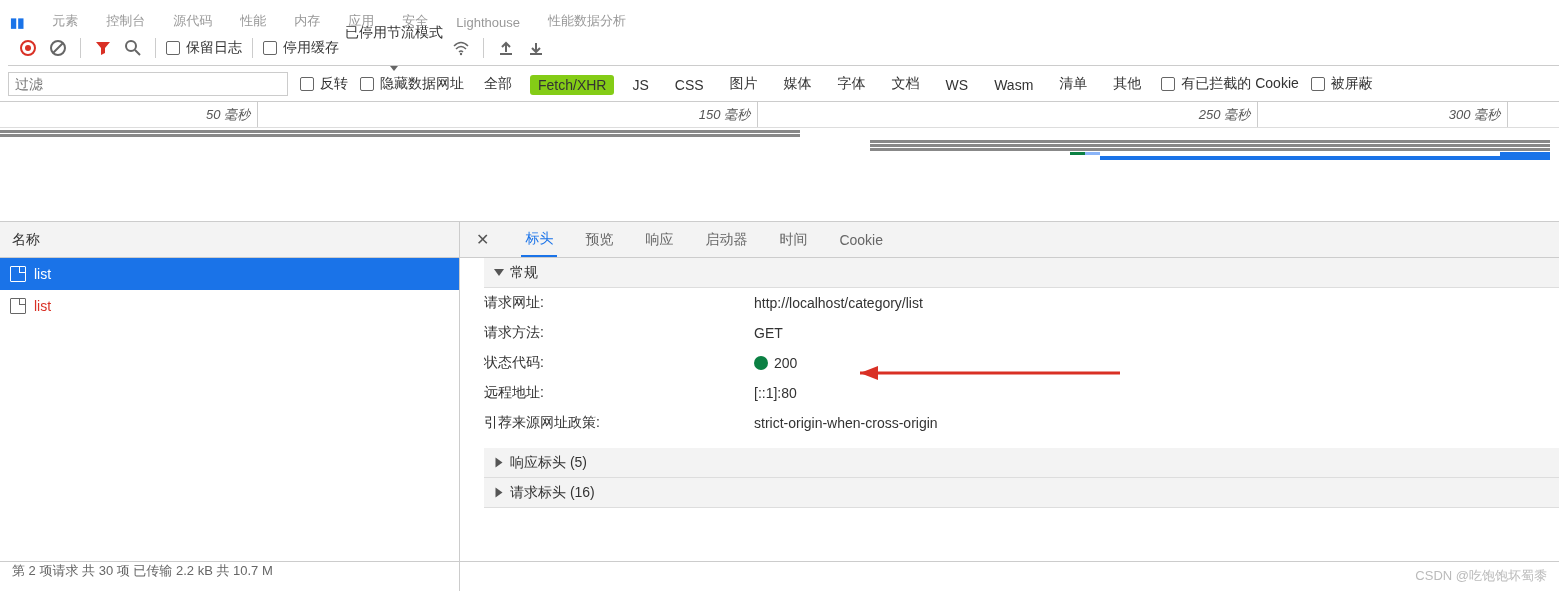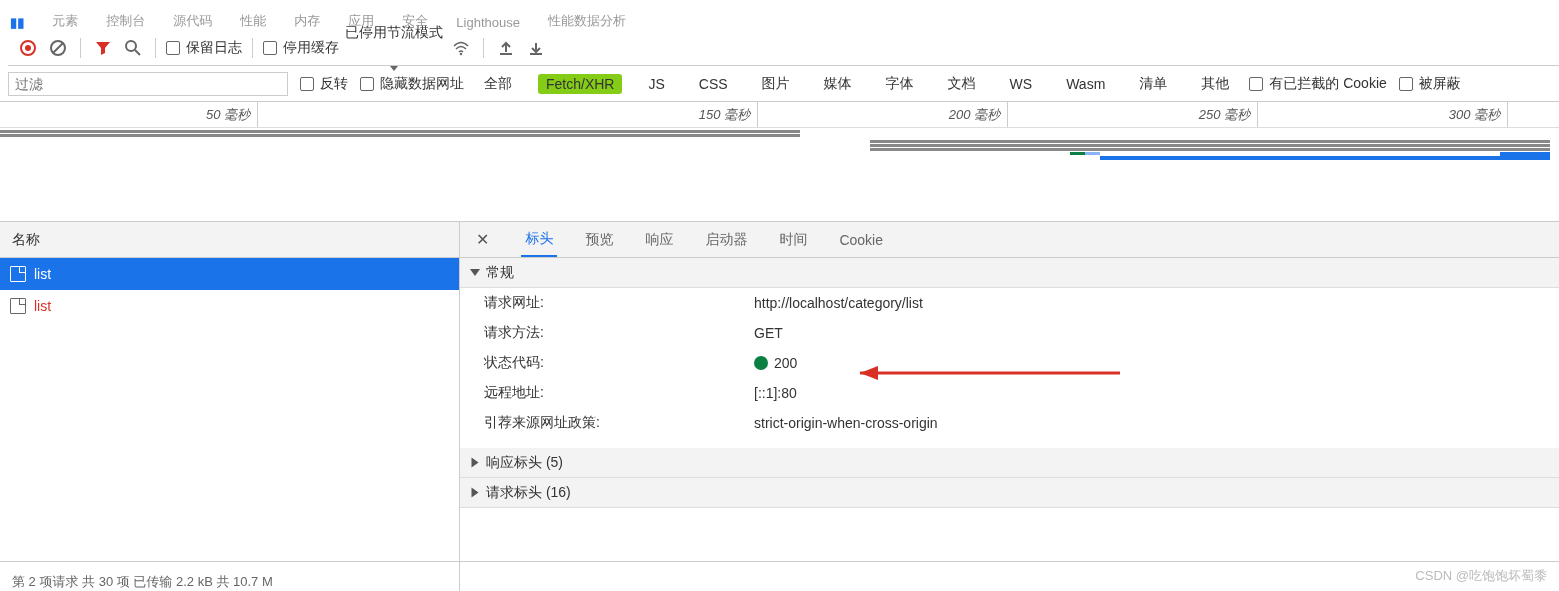--- a/index.html
+++ b/index.html
@@ -6,21 +6,21 @@
 body { font-family: "Microsoft YaHei", Arial, sans-serif; font-size: 14px; color: #333; background: #fff; width: 1559px; height: 591px; overflow: hidden; position: relative; }
 .toolbar { height: 36px; border-bottom: 1px solid #ccc; display: flex; align-items: center; padding: 0 8px; gap: 6px; margin-left: 8px; }
 .icon-btn { width: 24px; height: 24px; display: flex; align-items: center; justify-content: center; cursor: pointer; color: #555; }
 .divider { width: 1px; height: 20px; background: #ccc; margin: 0 4px; }
 .checkbox-label { display: flex; align-items: center; gap: 6px; cursor: pointer; white-space: nowrap; }
 .checkbox { width: 14px; height: 14px; border: 1.5px solid #666; border-radius: 2px; }
 .throttle { display: flex; align-items: center; gap: 12px; flex-direction: column; }
 .caret-down { width: 0; height: 0; border-left: 4px solid transparent; border-right: 4px solid transparent; border-top: 5px solid #666; }
 .filter-row { height: 36px; border-bottom: 1px solid #ccc; display: flex; align-items: center; padding: 0 8px; gap: 12px; }
 .filter-input { width: 280px; height: 24px; border: 1px solid #ccc; padding: 0 6px; font-size: 14px; color: #333; }
-.filter-types { display: flex; align-items: center; gap: 18px; }
+.filter-types { display: flex; align-items: flex-end; gap: 10px; }
 .filter-type { padding: 2px 8px; cursor: pointer; border-radius: 3px; white-space: nowrap; }
 .filter-type.active { background: #84cc16; }
 .timeline { height: 120px; border-bottom: 1px solid #ccc; position: relative; overflow: hidden; }
 .timeline-ruler { height: 26px; border-bottom: 1px solid #ddd; position: relative; }
 .tick { position: absolute; top: 0; height: 100%; display: flex; align-items: center; color: #555; font-size: 13px; font-style: italic; }
 .tick::before { content: ''; position: absolute; right: -8px; top: 0; bottom: 0; width: 1px; background: #ccc; }
 .tick span { position: absolute; right: 0; top: 4px; }
 .timeline-bars { position: absolute; left: 0; right: 0; top: 28px; height: 80px; }
 .bar { position: absolute; height: 3px; }
 .content { display: flex; height: calc(100% - 192px); }
@@ -31,29 +31,29 @@
 .request-row.selected { background: #1a73e8; color: #fff; }
 .request-row.pending .request-name { color: #d93025; }
 .doc-icon { width: 16px; height: 16px; border: 1.5px solid currentColor; border-radius: 1px; position: relative; }
 .doc-icon::after { content: ''; position: absolute; top: 0; right: 0; width: 5px; height: 5px; border-left: 1.5px solid currentColor; border-bottom: 1.5px solid currentColor; }
 .detail-panel { flex: 1; display: flex; flex-direction: column; overflow: hidden; }
 .detail-tabs { height: 36px; background: #f3f3f3; border-bottom: 1px solid #ccc; display: flex; align-items: center; padding: 0 8px; gap: 24px; }
 .close-x { padding: 0 8px; cursor: pointer; font-size: 16px; color: #555; }
 .detail-tab { cursor: pointer; color: #666; padding: 0 4px; height: 100%; display: flex; align-items: center; }
 .detail-tab.active { color: #1a73e8; border-bottom: 2px solid #1a73e8; }
 .detail-body { flex: 1; overflow: auto; position: relative; }
-.section-header { height: 30px; background: #f3f3f3; border-bottom: 1px solid #ddd; display: flex; align-items: center; padding: 0 10px; gap: 6px; cursor: pointer; }
+.section-header { height: 30px; background: #f3f3f3; border-bottom: 1px solid #ddd; display: flex; align-items: center; padding: 0 10px; gap: 6px; cursor: pointer; margin-left: 24px; }
 .section-header.collapsed .tri { transform: rotate(-90deg); }
 .tri { width: 0; height: 0; border-left: 5px solid transparent; border-right: 5px solid transparent; border-top: 7px solid #555; }
 .kv { display: flex; padding: 6px 24px; }
 .kv-label { width: 270px; color: #333; }
 .kv-value { flex: 1; color: #333; display: flex; align-items: center; gap: 6px; }
 .status-dot { width: 14px; height: 14px; border-radius: 50%; background: #0b8043; }
 .arrow-anno { position: absolute; pointer-events: none; }
-.footer { position: absolute; bottom: 0; left: 0; right: 0; height: 30px; border-top: 1px solid #ccc; display: flex; align-items: flex-end; padding: 0 12px; gap: 6px; color: #666; font-size: 13px; }
+.footer { position: absolute; bottom: 0; left: 0; right: 0; height: 30px; border-top: 1px solid #ccc; display: flex; align-items: flex-start; padding: 0 12px; gap: 6px; color: #666; font-size: 13px; }
 .watermark { position: absolute; bottom: 6px; right: 12px; color: #bbb; font-size: 13px; }
 .tabs-top { height: 30px; display: flex; align-items: flex-end; padding: 0 10px; gap: 28px; color: #999; font-size: 13px; overflow: hidden; white-space: nowrap; }
 </style>
 </head>
 <body>
 
 <div class="tabs-top">
   <span style="color:#1a73e8;font-weight:bold">▮▮</span>
   <span>元素</span>
   <span>控制台</span>
@@ -160,23 +160,20 @@
 </div>
 
 <div class="timeline">
   <div class="timeline-ruler">
     <div class="tick" style="left:0;width:250px">
         <span>50 毫秒</span>
       </div>
     <div class="tick" style="left:500px;width:250px">
         <span>150 毫秒</span>
       </div>
-    <div class="tick" style="left:750px;width:250px">
-        <span>200 毫秒</span>
-      </div>
     <div class="tick" style="left:1000px;width:250px">
         <span>250 毫秒</span>
       </div>
     <div class="tick" style="left:1250px;width:250px">
         <span>300 毫秒</span>
       </div>
   </div>
   <div class="timeline-bars">
     <div class="bar" style="left:0;width:800px;top:0;background:#888"></div>
     <div class="bar" style="left:0;width:800px;top:4px;background:#888"></div>

